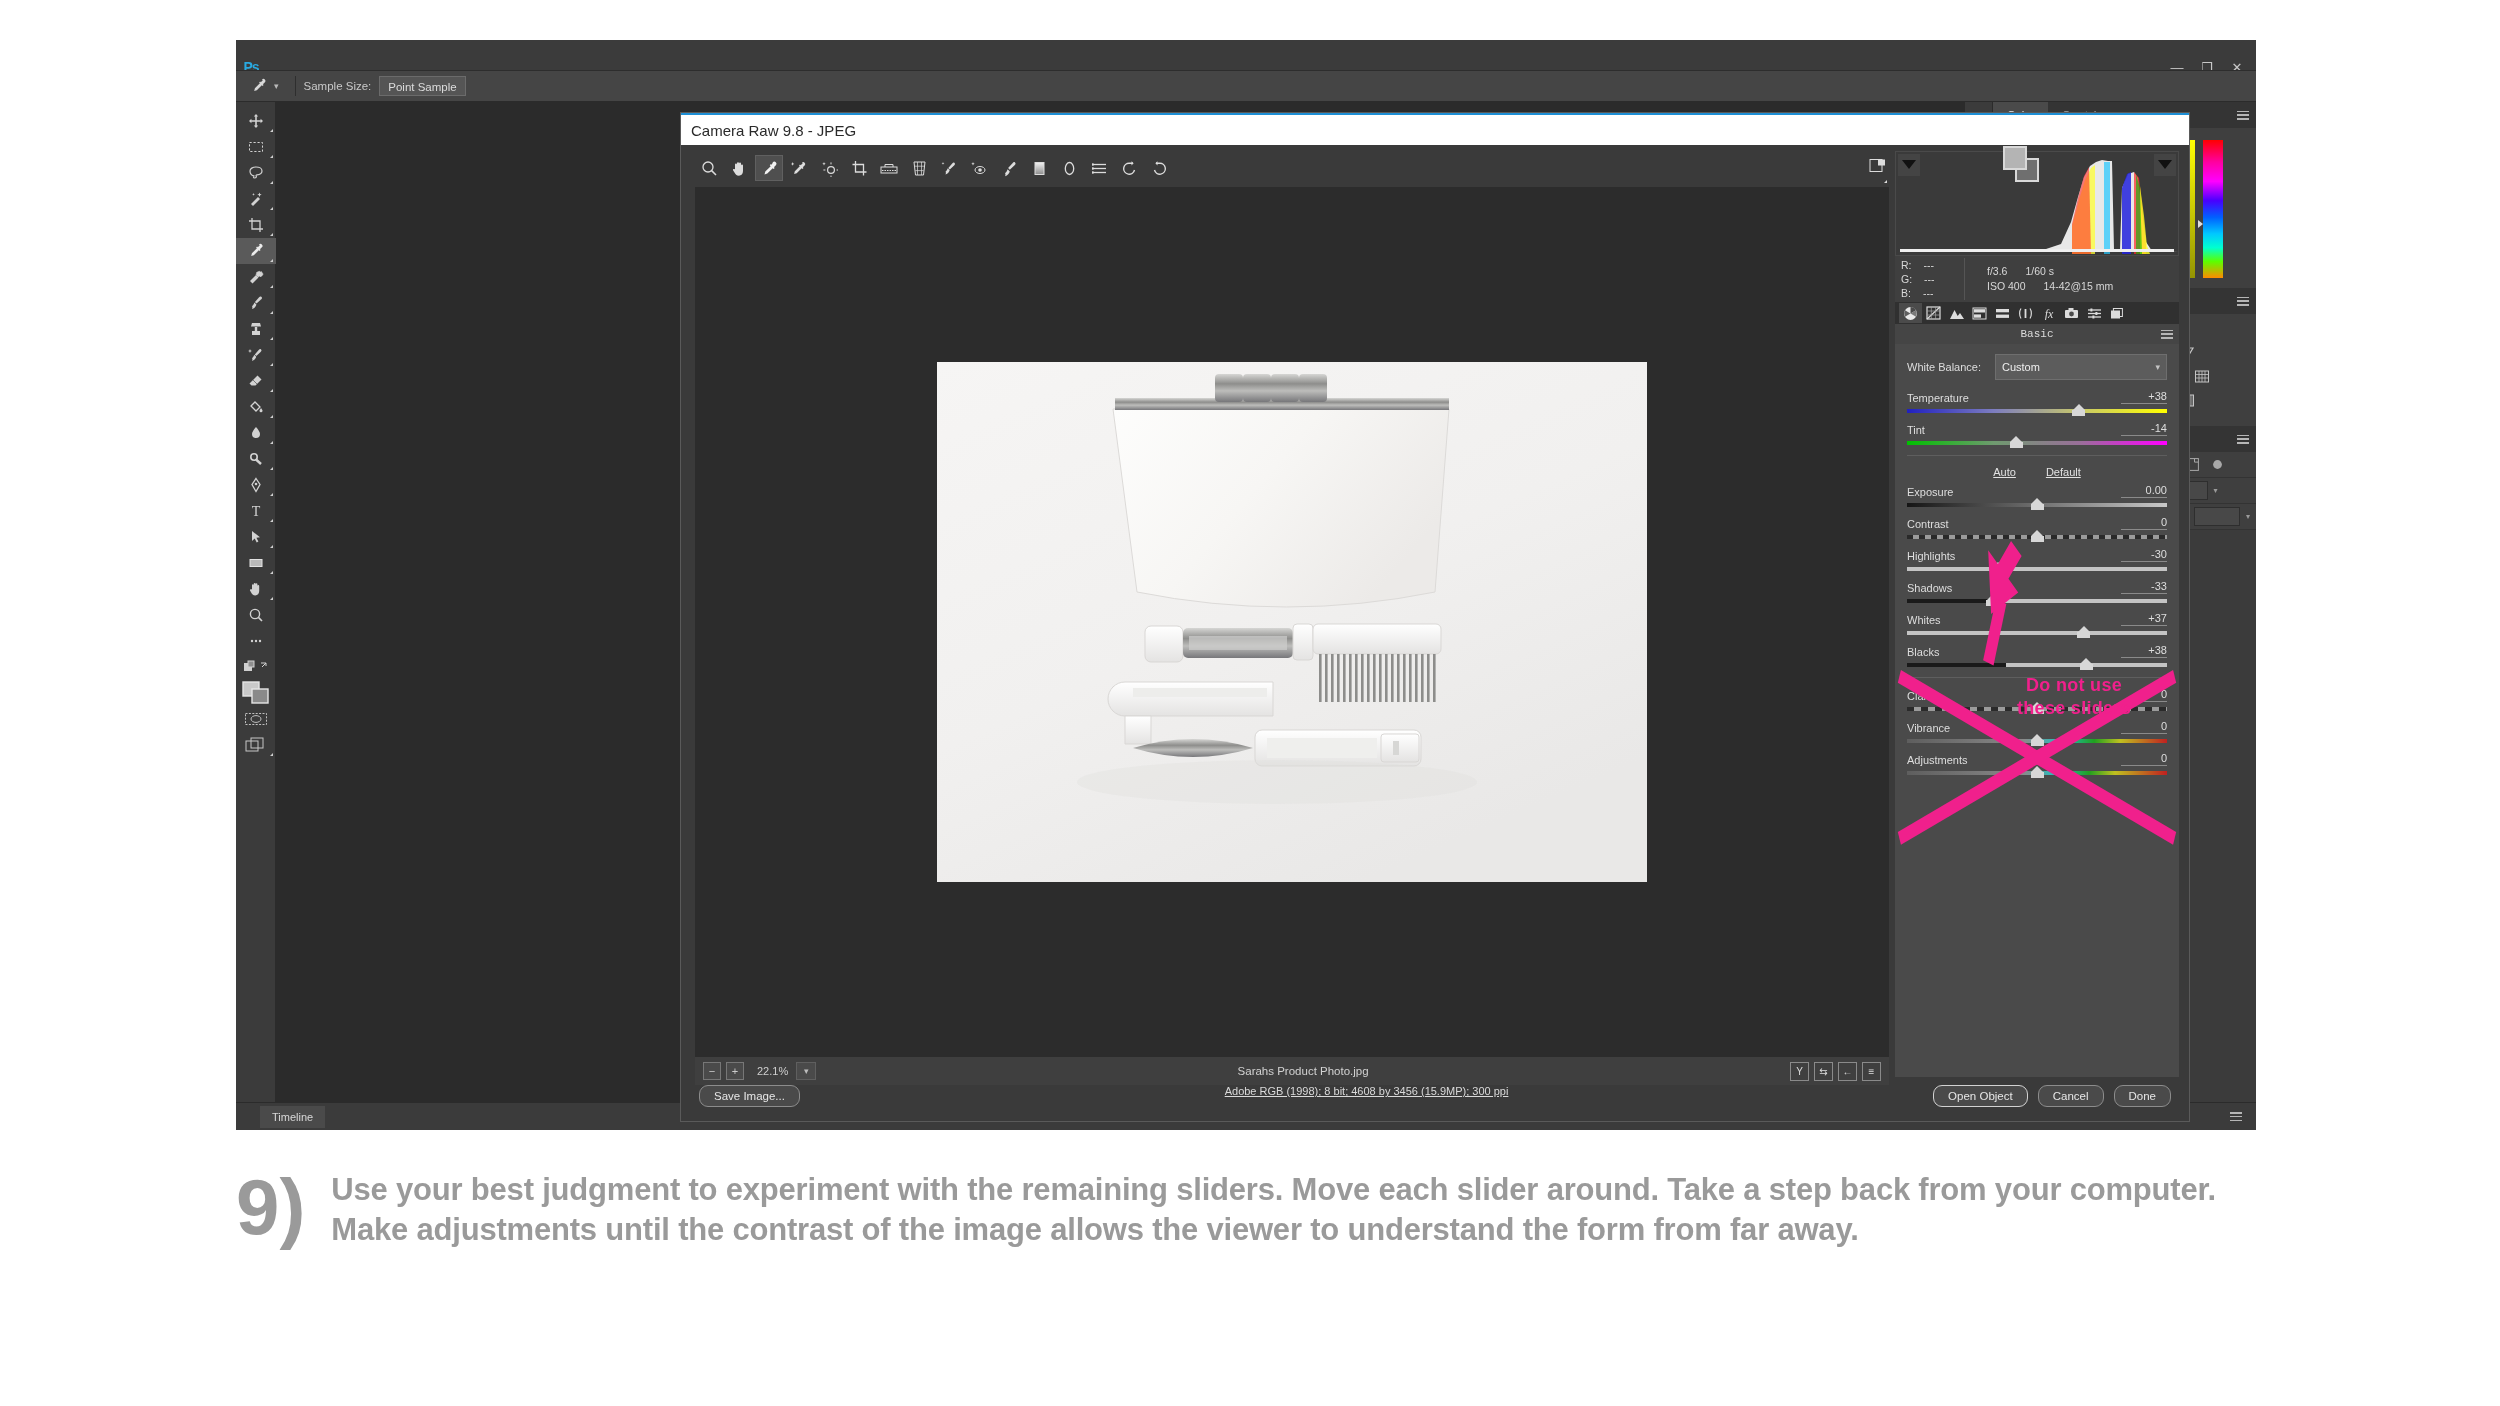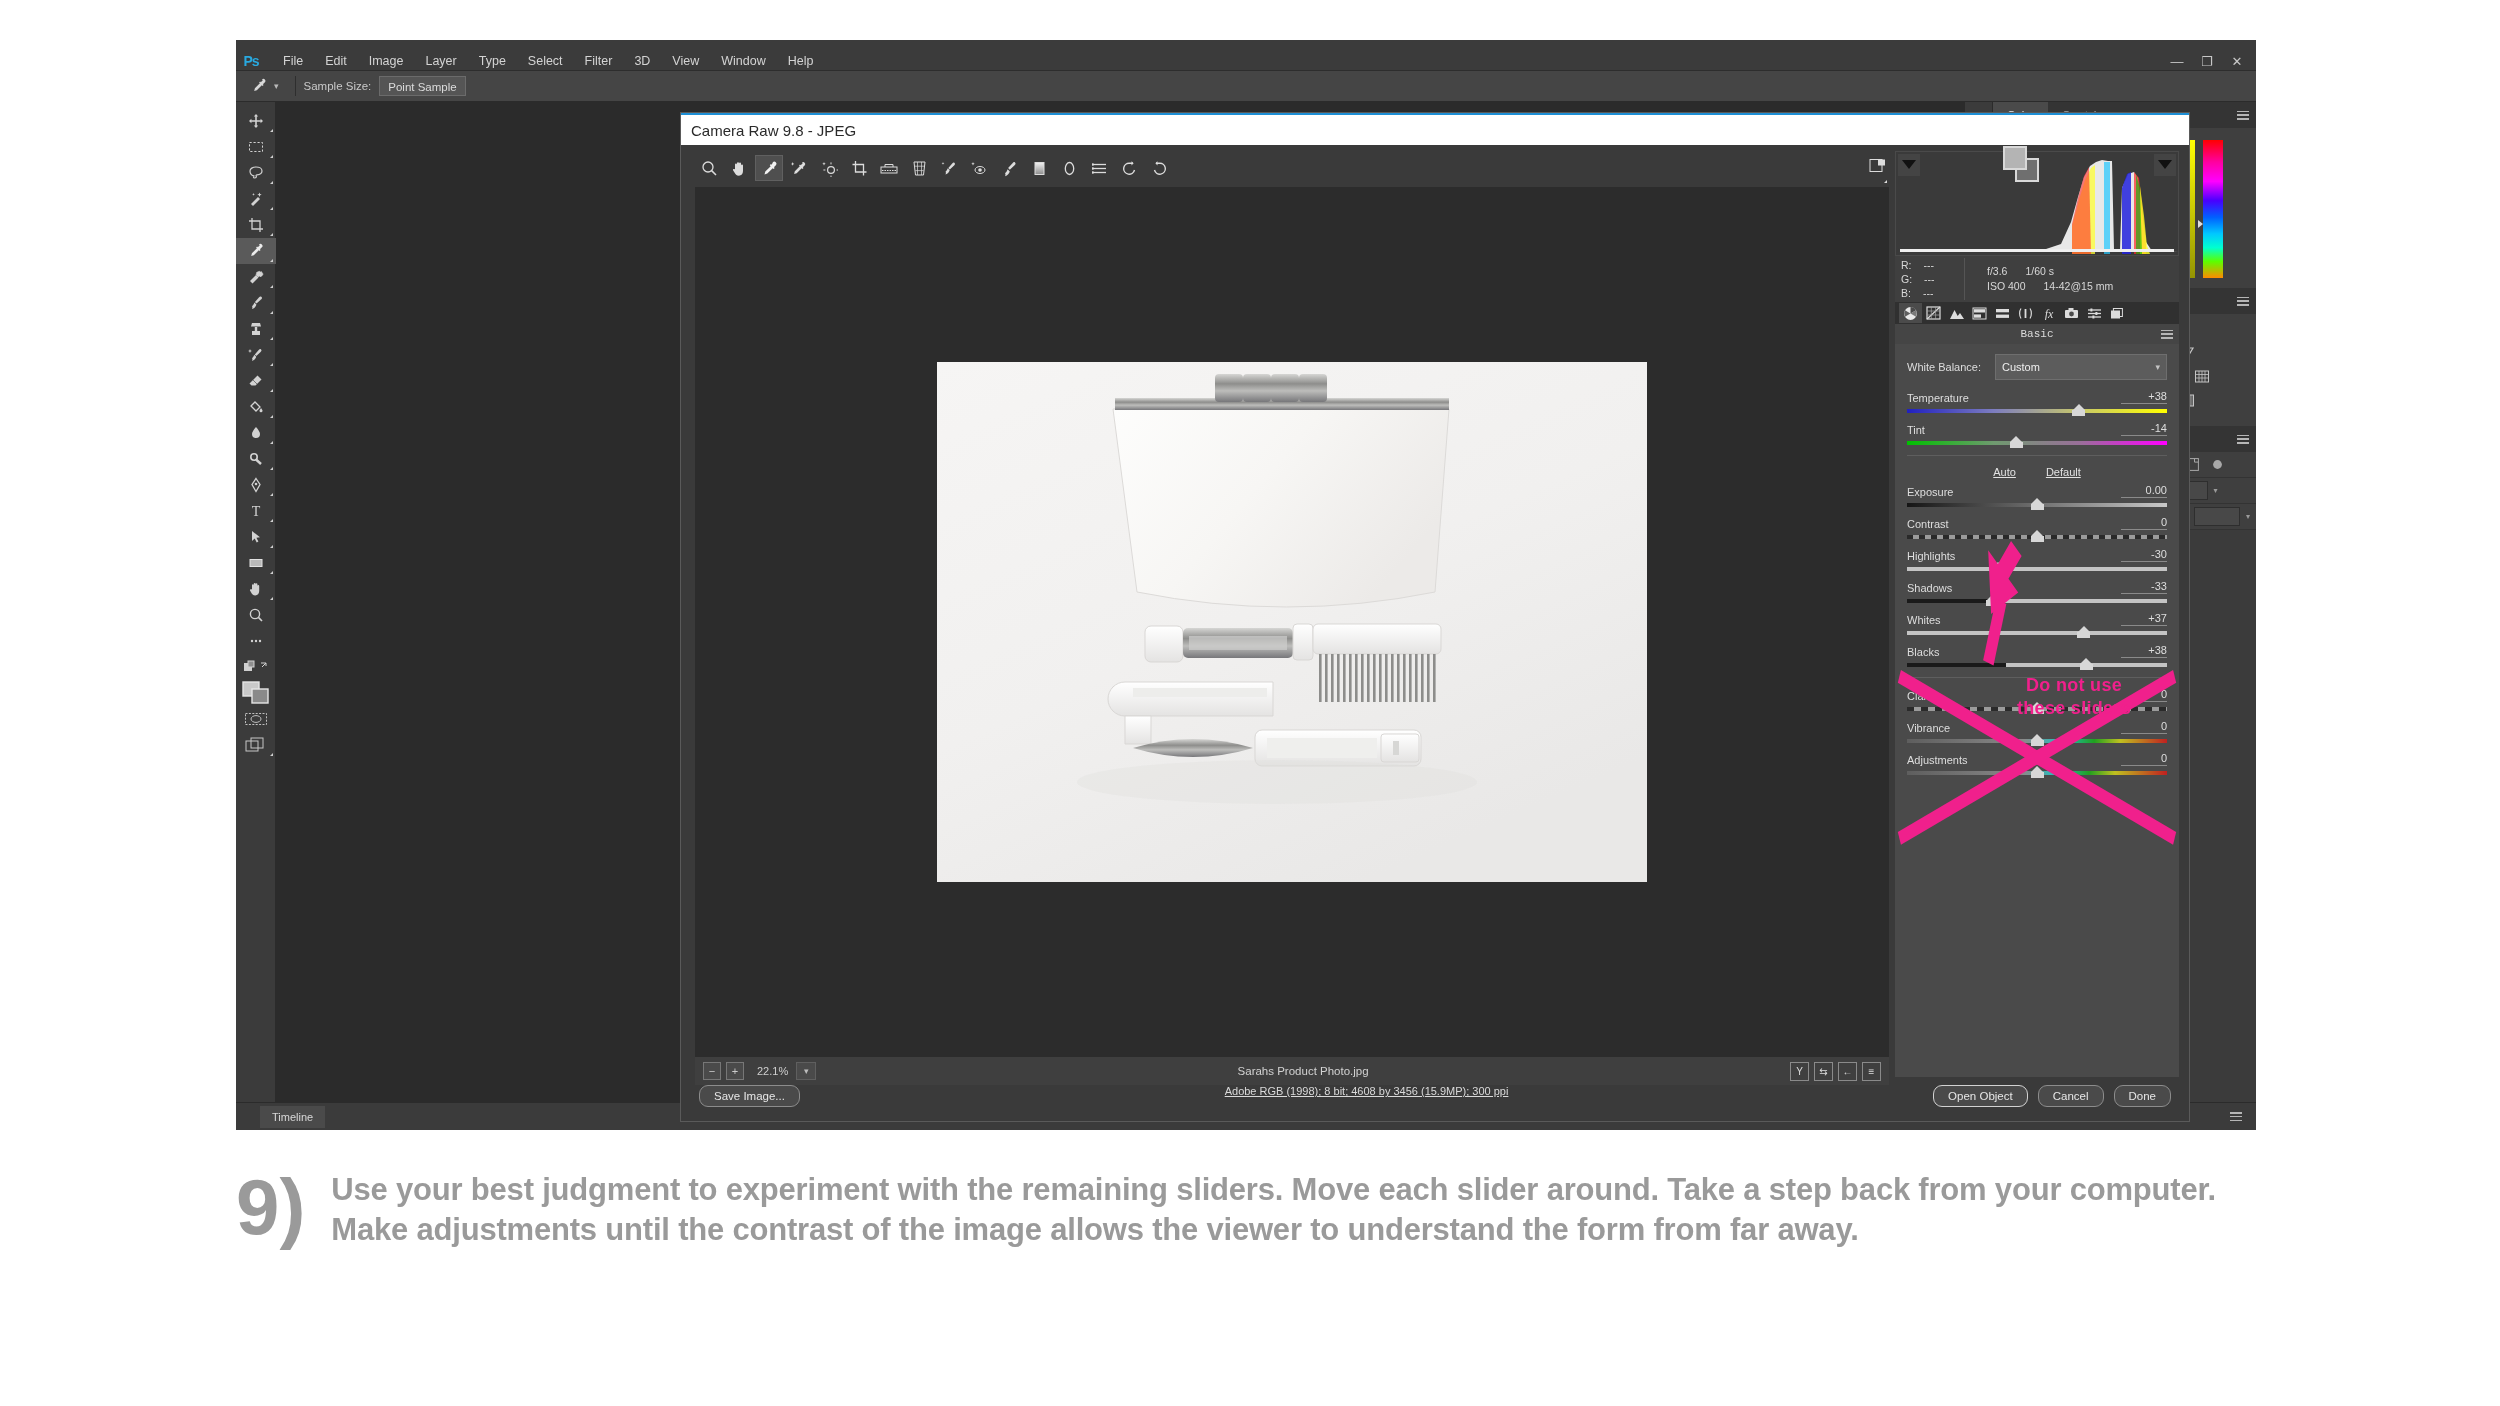--- a/index.html
+++ b/index.html
@@ -5,21 +5,21 @@
   * { box-sizing: border-box; margin:0; padding:0; }
   html,body { width:2500px; height:1406px; background:#fff; overflow:hidden;
     font-family:"Liberation Sans", sans-serif; }
 
   #root { position:relative; width:2500px; height:1406px; background:#ffffff; }
 
   
   .ps-window { position:absolute; left:236px; top:40px; width:2020px; height:1090px;
     background:#3b3b3b; }
 
-  .ps-titlebar { position:absolute; left:0; top:6px; width:100%; height:30px;
+  .ps-titlebar { position:absolute; left:0; top:12px; width:100%; height:30px;
     background:#3b3b3b; display:flex; align-items:center; }
   .ps-logo { width:30px; height:30px; display:flex; align-items:center; justify-content:center;
     color:#29a9e0; font-size:14px; font-weight:bold; letter-spacing:-1px; }
   .ps-menu { display:flex; align-items:center; height:30px; margin-left:6px; }
   .ps-menu .mi { color:#d4d4d4; font-size:12.5px; padding:0 11px; line-height:30px; }
   .win-ctrls { position:absolute; right:4px; top:0; height:30px; display:flex; align-items:center; }
   .win-ctrls span { width:30px; height:22px; display:flex; align-items:center; justify-content:center;
     color:#c8c8c8; font-size:13px; }
 
   .ps-optionsbar { position:absolute; left:0; top:30px; width:100%; height:32px;
@@ -200,33 +200,20 @@
 </style>
 </head>
 <body>
 
 <div id="root">
 
   <div class="ps-window">
 
     <div class="ps-titlebar">
       <div class="ps-logo">Ps</div>
-      <div class="ps-menu">
-        <div class="mi">File</div>
-        <div class="mi">Edit</div>
-        <div class="mi">Image</div>
-        <div class="mi">Layer</div>
-        <div class="mi">Type</div>
-        <div class="mi">Select</div>
-        <div class="mi">Filter</div>
-        <div class="mi">3D</div>
-        <div class="mi">View</div>
-        <div class="mi">Window</div>
-        <div class="mi">Help</div>
-      </div>
       <div class="win-ctrls">
         <span>—</span>
         <span>❐</span>
         <span>✕</span>
       </div>
     </div>
 
     <div class="ps-optionsbar">
       <div class="ob-tool">
         <svg width="16" height="16" viewBox="0 0 16 16">

